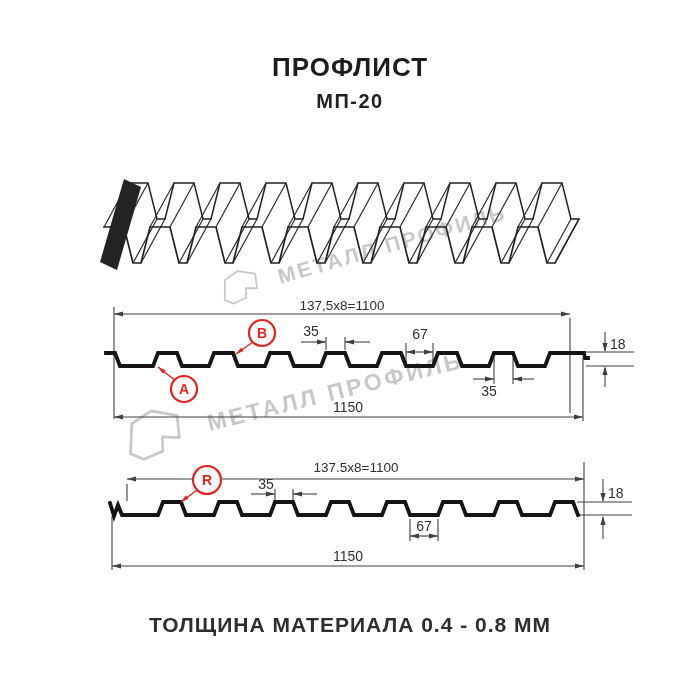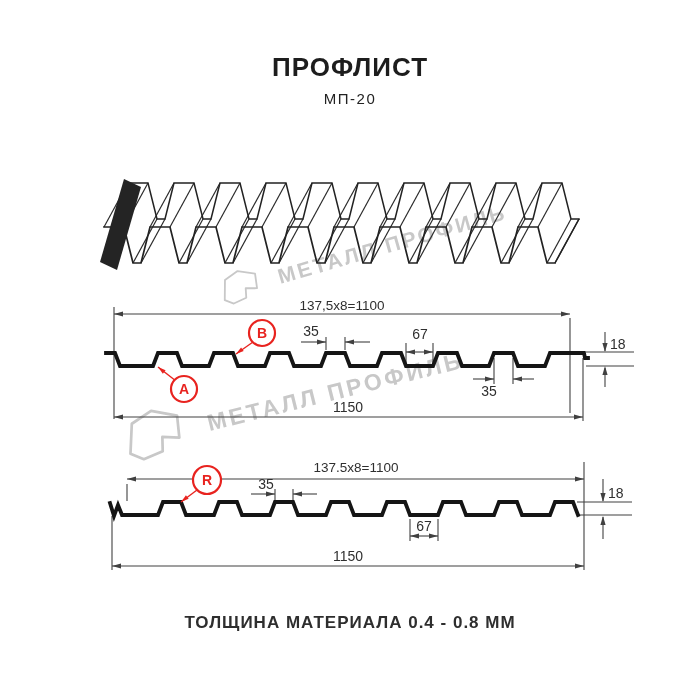--- a/index.html
+++ b/index.html
@@ -1,22 +1,22 @@
 <!DOCTYPE html>
 <html><head>
 <meta charset="utf-8">
 <style>
   html,body{margin:0;padding:0;background:#fff;}
   .canvas{position:relative;width:700px;height:700px;background:#fff;overflow:hidden;
           font-family:"Liberation Sans",sans-serif;}
   .header{position:absolute;top:52px;left:0;width:100%;text-align:center;z-index:5;}
   .title{font-size:26px;font-weight:800;letter-spacing:1px;color:#1d1d1d;}
-  .subtitle{margin-top:7px;font-size:15px;font-weight:400;letter-spacing:1.5px;color:#222;}
+  .subtitle{margin-top:7px;font-size:20px;font-weight:700;letter-spacing:1.5px;color:#222;}
   .caption{position:absolute;top:613px;left:0;width:100%;text-align:center;
-           font-size:17px;font-weight:700;letter-spacing:1px;color:#2e2e2e;z-index:5;}
+           font-size:21px;font-weight:700;letter-spacing:1px;color:#2e2e2e;z-index:5;}
   .wm{position:absolute;display:flex;align-items:center;gap:9px;color:#c8c8c8;
       font-weight:700;white-space:nowrap;z-index:1;}
   #wm1{left:214px;top:234px;transform:rotate(-16deg);font-size:21px;letter-spacing:2.5px;}
   #wm2{left:118px;top:374px;transform:rotate(-14deg);font-size:23px;letter-spacing:3px;}
   .wm-logo{flex:0 0 auto;}
   #wm1 .wm-logo{width:52px;height:38px;}
   #wm2 .wm-logo{width:78px;height:56px;}
   #drawing{position:absolute;left:0;top:0;z-index:2;}
   text.dim{fill:#2f2f2f;font-size:14px;font-family:"Liberation Sans",sans-serif;}
   text.dimf{fill:#2f2f2f;font-size:13.5px;font-family:"Liberation Sans",sans-serif;}

